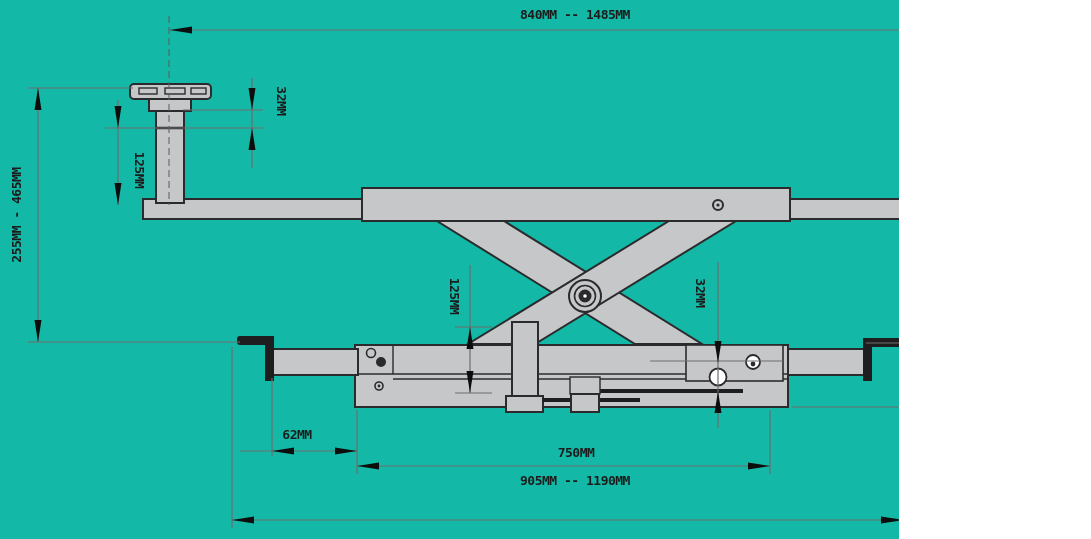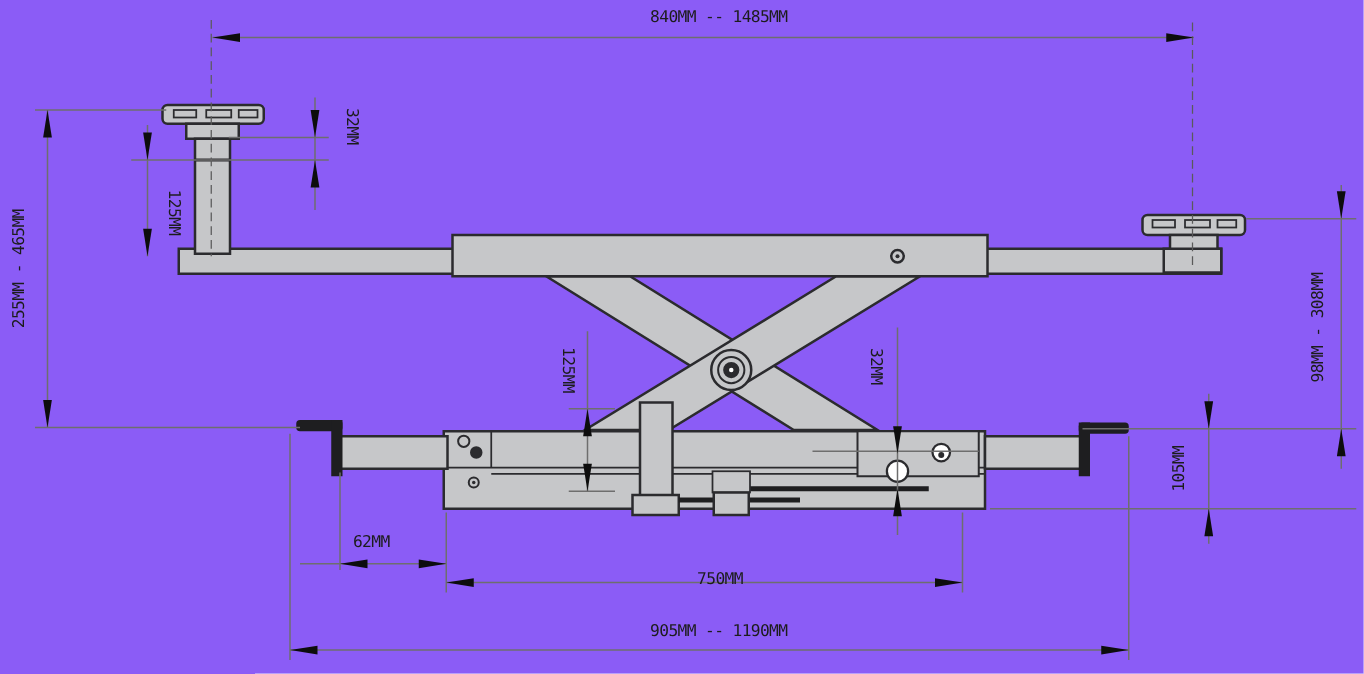--- a/index.html
+++ b/index.html
@@ -1,21 +1,22 @@
 <!DOCTYPE html>
 <html><head>
 <meta charset="utf-8">
 <style>
   html,body{margin:0;padding:0;background:#fff;}
   #stage{
     position:relative;
-    width:1091px;height:539px;
-    background:#8b5cf6;
+    width:899px;height:539px;
+    background:#14b8a6;
     font-family:"DejaVu Sans Mono","Liberation Mono",monospace;
     overflow:hidden;
+    font-weight:bold;
   }
   #drawing{position:absolute;left:0;top:0;}
   .dim-label{
     position:absolute;
     font-size:13px;
     letter-spacing:-0.5px;
     color:#1c1c1c;
     white-space:nowrap;
     transform:translate(-50%,-50%);
   }
@@ -172,16 +173,16 @@
   <span class="dim-label rot-cw" style="left:454px;top:296px;">125MM</span>
 
   <span class="dim-label rot-cw" style="left:700px;top:293px;">32MM</span>
 
   <span class="dim-label rot-ccw" style="left:944px;top:375px;">105MM</span>
 
   <span class="dim-label rot-ccw" style="left:1055px;top:262px;">98MM - 308MM</span>
 
   <span class="dim-label" style="left:297px;top:434px;">62MM</span>
 
-  <span class="dim-label" style="left:576px;top:452px;margin-top:12px;">750MM</span>
+  <span class="dim-label" style="left:576px;top:452px;">750MM</span>
 
-  <span class="dim-label" style="left:575px;top:505px;">905MM -- 1190MM</span>
+  <span class="dim-label" style="left:575px;top:480px;">905MM -- 1190MM</span>
 </div>
 
 </body></html>

